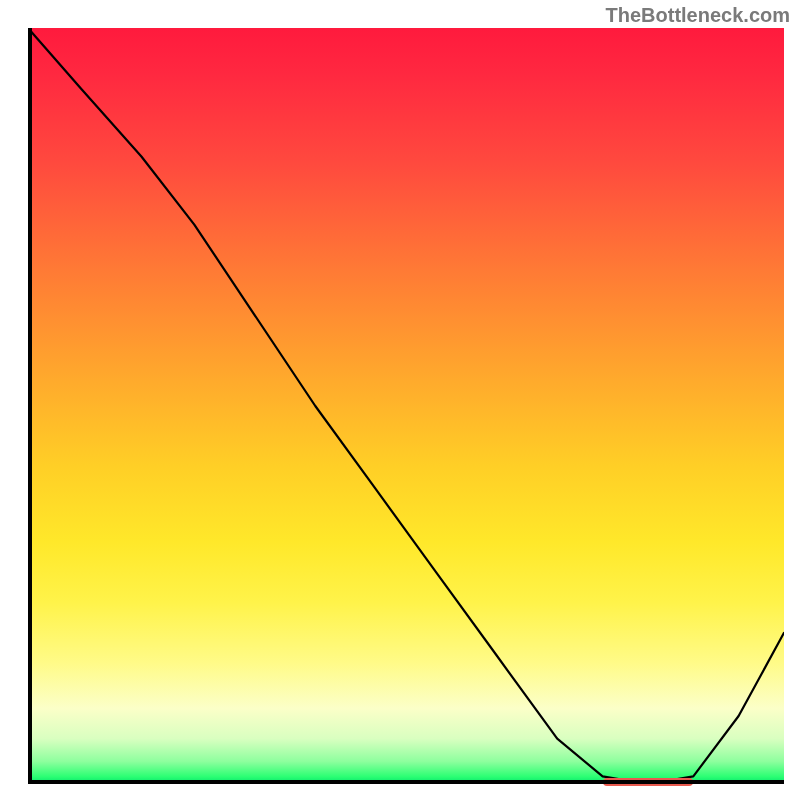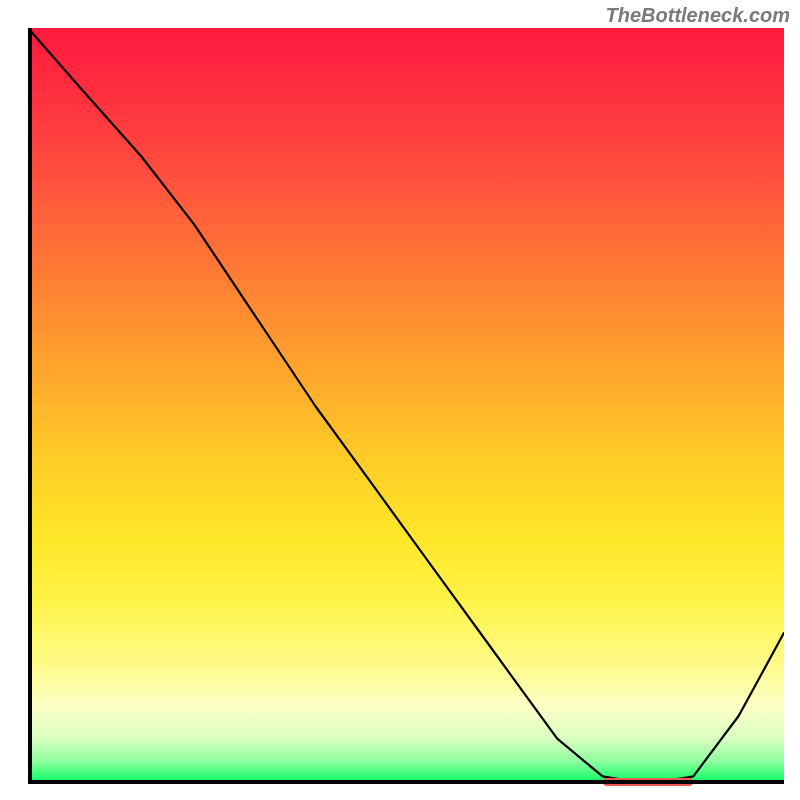--- a/index.html
+++ b/index.html
@@ -1,21 +1,20 @@
 <!DOCTYPE html>
 <html><head>
 <meta charset="utf-8">
 <style>
   * { margin: 0; padding: 0; box-sizing: border-box; }
   html, body { width: 800px; height: 800px; overflow: hidden; background: #fff; }
   .wrap {
     position: relative;
     width: 800px;
     height: 651px;
-    font-style: italic;
   }
   .attribution {
     position: absolute;
     top: 4px;
     right: 10px;
     font-family: Arial, Helvetica, sans-serif;
     font-size: 20px;
     font-weight: 600;
     color: #7a7a7a;
   }

